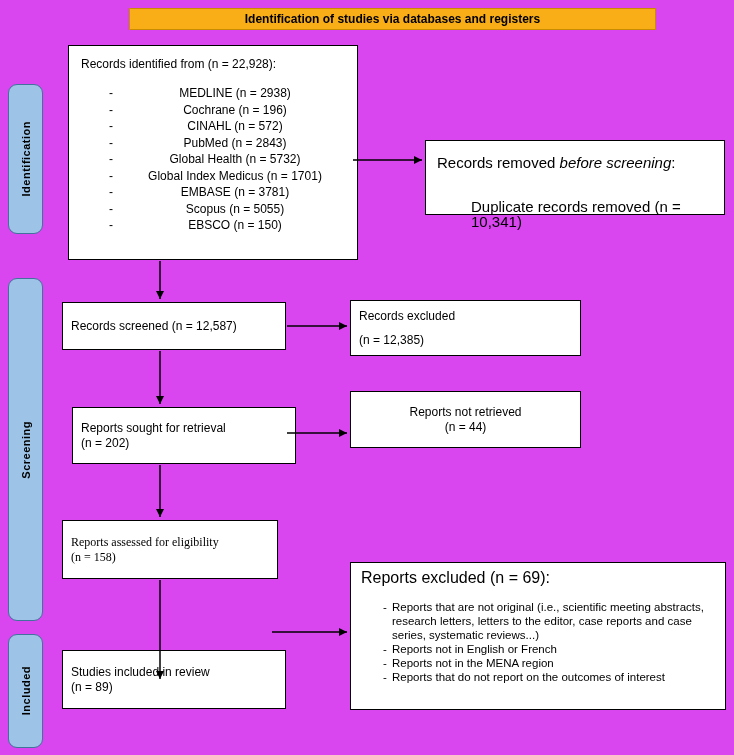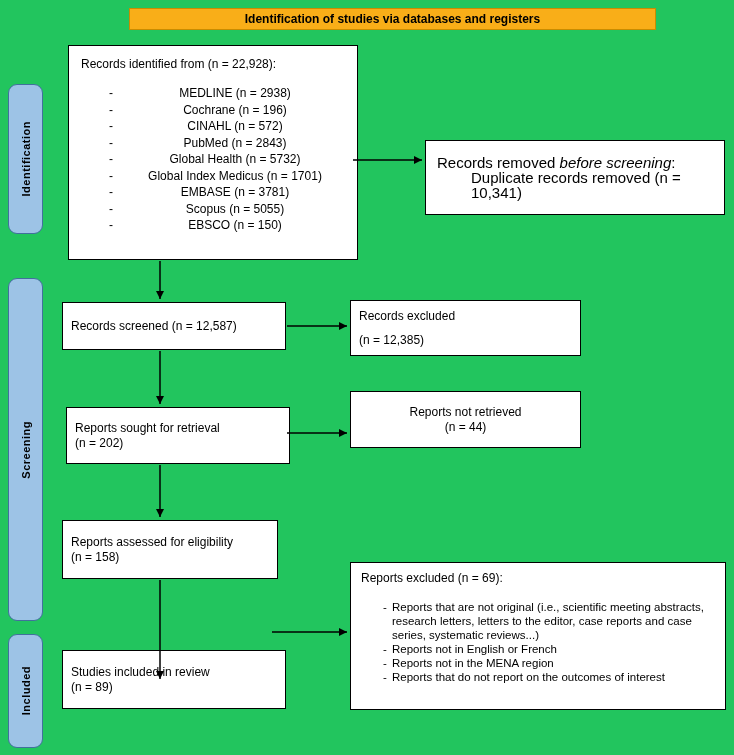--- a/index.html
+++ b/index.html
@@ -5,21 +5,21 @@
   * { margin:0; padding:0; box-sizing:border-box; }
   body {
     font-family:"Liberation Sans", sans-serif;
     background:#ffffff;
     color:#000;
   }
   .canvas {
     position:relative;
     width:734px;
     height:755px;
-    background:#22c55e;
+    background:#d946ef;
     overflow:hidden;
   }
 
   
   .header {
     position:absolute;
     left:129px; top:8px;
     width:527px; height:22px;
     background:#F9AE18;
     border:1px solid #C98C00;
@@ -56,42 +56,42 @@
     font-size:12px;
     line-height:15px;
   }
   .box-identified { left:68px; top:45px; width:290px; height:215px; padding:11px 12px; }
   .box-identified .box-title { margin-bottom:13px; }
   .db-list { padding-left:28px; }
   .db-item { position:relative; padding-left:16px; line-height:16.5px;text-align:center; }
   .db-item::before { content:"-"; position:absolute; left:0; }
 
   .box-removed { left:425px; top:140px; width:300px; height:75px; padding:14px 11px; font-size:15px; }
-  .box-removed .indented { padding-left:34px; }
+  .box-removed .indented { padding-left:34px;margin-top:29px; }
 
   .box-centered {
     display:flex;
     flex-direction:column;
     justify-content:center;
     padding:6px 8px;
   }
   .box-screened         { left:62px;  top:302px; width:224px; height:48px; }
   .box-records-excluded { left:350px; top:300px; width:231px; height:56px;gap:9px; }
-  .box-sought           { left:66px;  top:407px; width:224px; height:57px; }
+  .box-sought           { left:72px;  top:407px; width:224px; height:57px; }
   .box-not-retrieved    { left:350px; top:391px; width:231px; height:57px;text-align:center; }
-  .box-assessed         { left:62px;  top:520px; width:216px; height:59px; }
+  .box-assessed         { left:62px;  top:520px; width:216px; height:59px;font-family:Liberation Serif, serif; }
   .box-included         { left:62px;  top:650px; width:224px; height:59px; }
 
   .box-reports-excluded {
     left:350px; top:562px; width:376px; height:148px;
     padding:8px 10px;
     font-size:11.5px;
     line-height:14px;
   }
-  .box-reports-excluded .box-title { font-size:12px; margin-bottom:15px; }
+  .box-reports-excluded .box-title { font-size:16px; margin-bottom:15px; }
   .reasons { padding-left:22px; }
   .reason { position:relative; padding-left:9px; }
   .reason::before { content:"-"; position:absolute; left:0; }
 
   
   .arrows {
     position:absolute;
     left:0; top:0;
     width:734px; height:755px;
     pointer-events:none;

